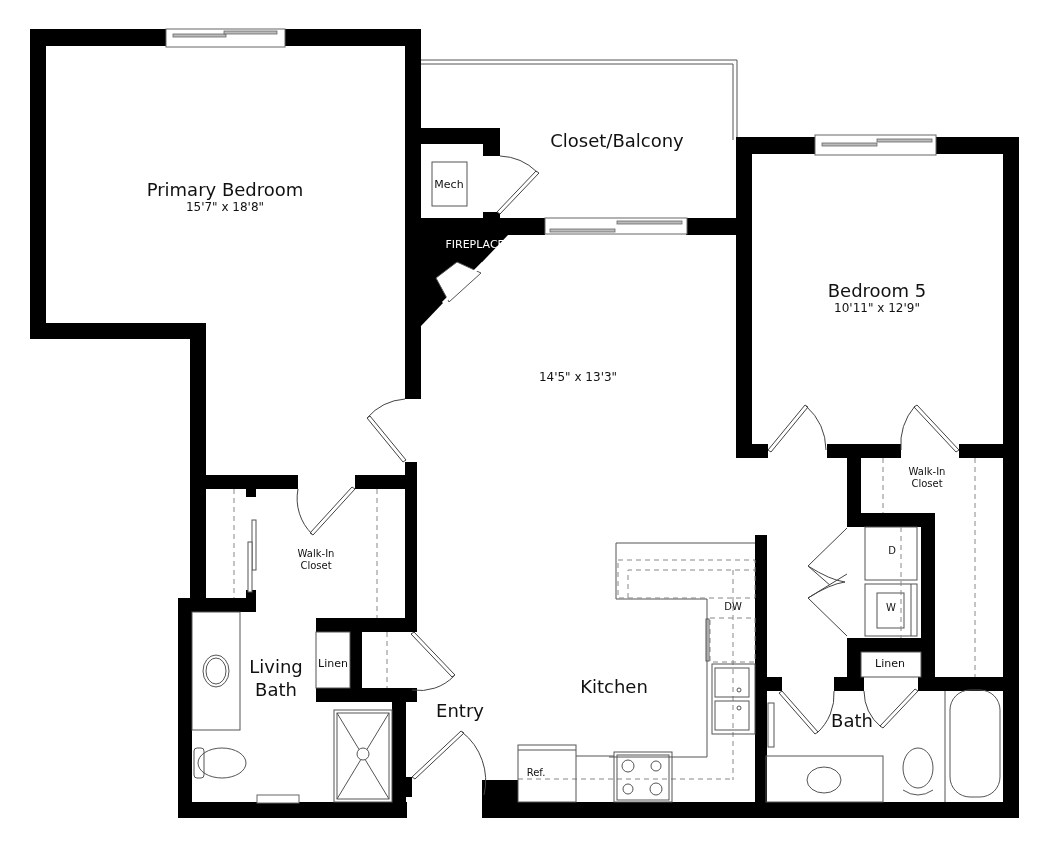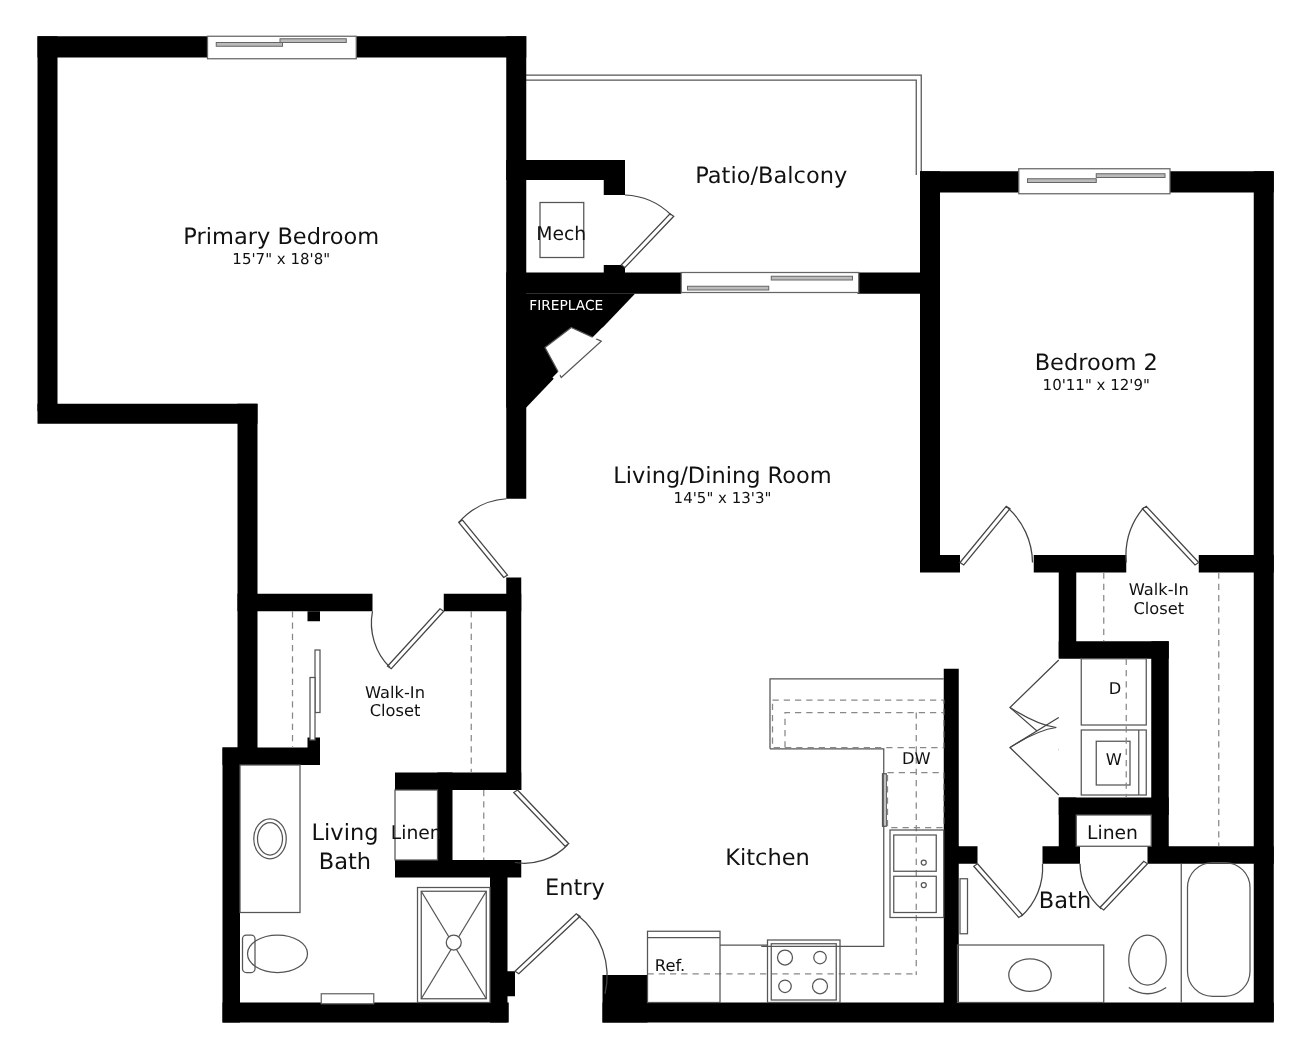--- a/index.html
+++ b/index.html
@@ -1,23 +1,23 @@
 <!DOCTYPE html>
 <html><head>
 <meta charset="utf-8">
 <style>
   html, body { margin: 0; padding: 0; background: #ffffff; }
   body { width: 1049px; height: 844px; overflow: hidden; position: relative; font-family: "DejaVu Sans", sans-serif; }
   #plan { position: absolute; left: 0; top: 0; width: 1049px; height: 844px; }
   .label { position: absolute; color: #111; text-align: center; white-space: nowrap; transform: translateX(-50%); line-height: 1.15; }
   .room-name { font-size: 18px; }
   .room-dim { font-size: 12px; }
-  .small { font-size: 13px; }
-  .tiny { font-size: 15px; }
-  .white { color: #fff; }
+  .small { font-size: 10px; }
+  .tiny { font-size: 11px; }
+  .white { color: #fff; margin-left: 22px; }
   .wall { fill: #000; }
   .fix { fill: none; stroke: #555; stroke-width: 1; }
   .fixw { fill: #fff; stroke: #555; stroke-width: 1; }
   .dash { fill: none; stroke: #888; stroke-width: 1; stroke-dasharray: 5 4; }
   .door { fill: #fff; stroke: #444; stroke-width: 1; }
   .arc { fill: none; stroke: #444; stroke-width: 1; }
   .win { fill: #fff; stroke: #666; stroke-width: 1; }
   .wing { fill: #bbb; stroke: #666; stroke-width: 0.8; }
 </style>
 </head>
@@ -253,33 +253,32 @@
     <path class="fix" d="M903,790 Q918,800 933,790"></path>
   </g>
   <rect class="fix" x="768" y="703" width="6" height="44"></rect>
 </svg>
 
 <div class="label" style="left:225px; top:180px;">
   <div class="room-name">Primary Bedroom</div>
   <div class="room-dim">15'7" x 18'8"</div>
 </div>
 
-<div class="label room-name" style="left:617px; top:131px;">Patio/Balcony</div>
+<div class="label room-name" style="left:617px; top:131px;">Closet/Balcony</div>
 
 <div class="label tiny" style="left:449px; top:179px;">Mech</div>
 
 <div class="label white" style="left:453px; top:239px; font-size:11px;">FIREPLACE</div>
 
 <div class="label" style="left:877px; top:281px;">
-  <div class="room-name">Bedroom 2</div>
+  <div class="room-name">Bedroom 5</div>
   <div class="room-dim">10'11" x 12'9"</div>
 </div>
 
 <div class="label" style="left:578px; top:371px;">
-  <div class="room-name">Living/Dining Room</div>
   <div class="room-dim">14'5" x 13'3"</div>
 </div>
 
 <div class="label small" style="left:316px; top:548px;">
   <div>Walk-In</div>
   <div>Closet</div>
 </div>
 
 <div class="label small" style="left:927px; top:466px;">
   <div>Walk-In</div>

